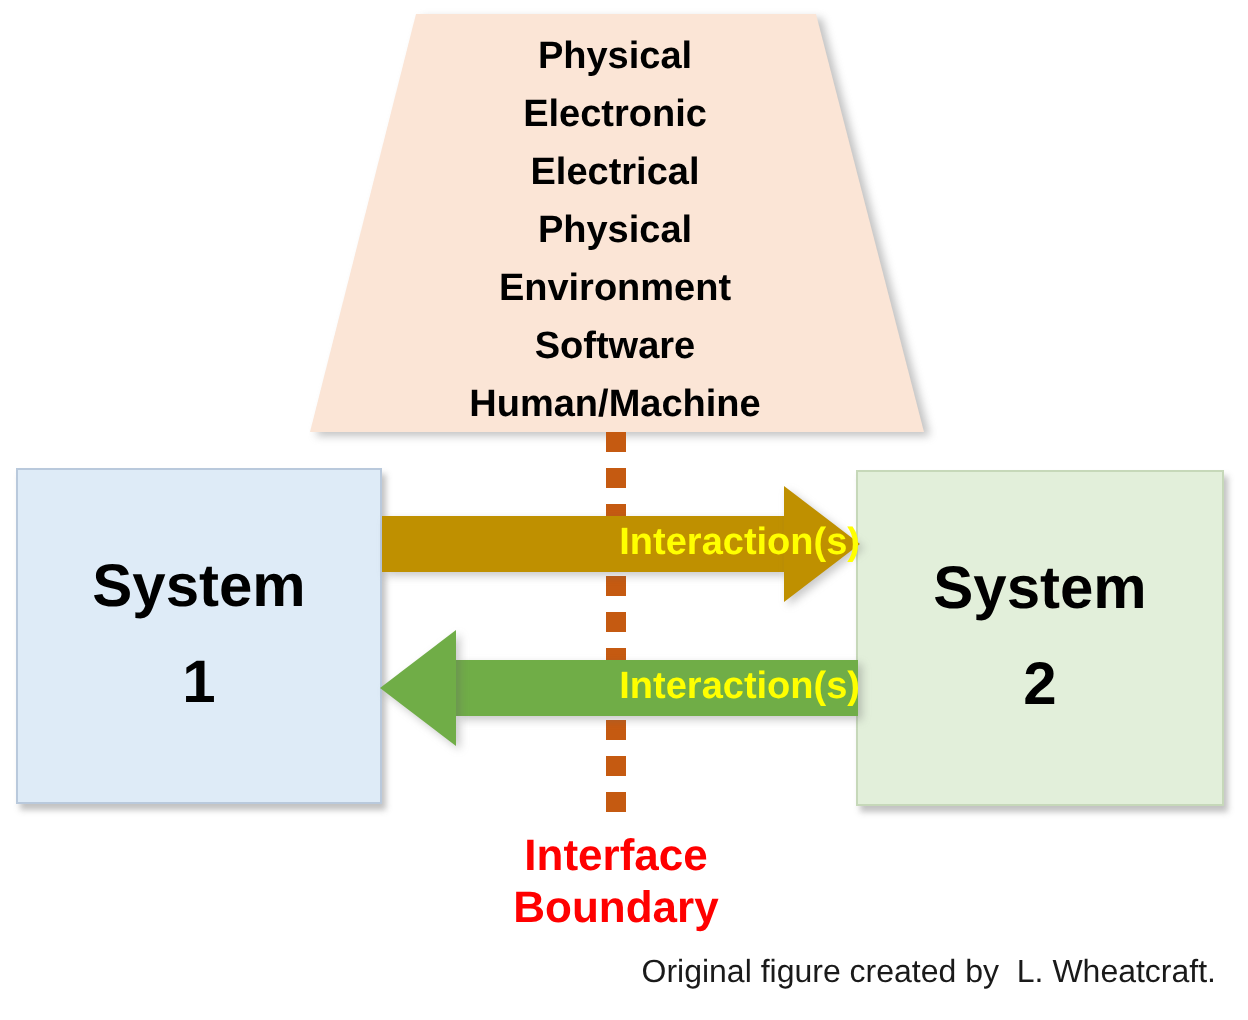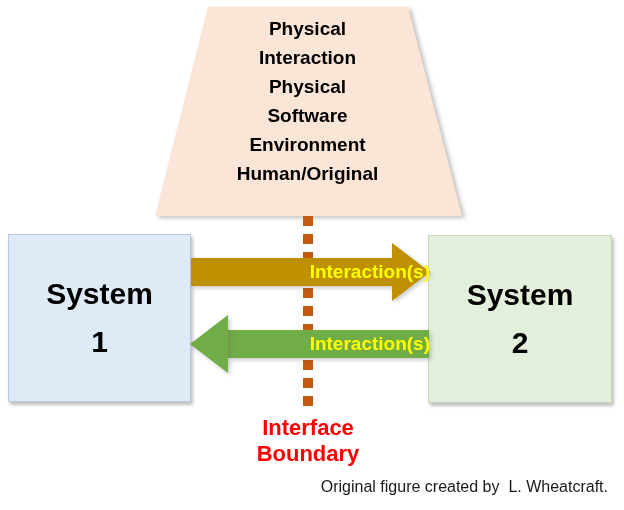--- a/index.html
+++ b/index.html
@@ -165,25 +165,26 @@
   }
 </style>
 </head>
 <body>
 
 <div class="canvas">
 
   <div class="trapezoid-wrap">
     <div class="trapezoid">
       <div class="trap-line">Physical</div>
-      <div class="trap-line">Interaction</div>
+      <div class="trap-line">Electronic</div>
+      <div class="trap-line">Electrical</div>
       <div class="trap-line">Physical</div>
+      <div class="trap-line">Environment</div>
       <div class="trap-line">Software</div>
-      <div class="trap-line">Environment</div>
-      <div class="trap-line">Human/Original</div>
+      <div class="trap-line">Human/Machine</div>
     </div>
   </div>
 
   <div class="boundary-line"></div>
 
   <div class="sys-box system1">
     <div class="sys-name">System</div>
     <div class="sys-number">1</div>
   </div>
 

